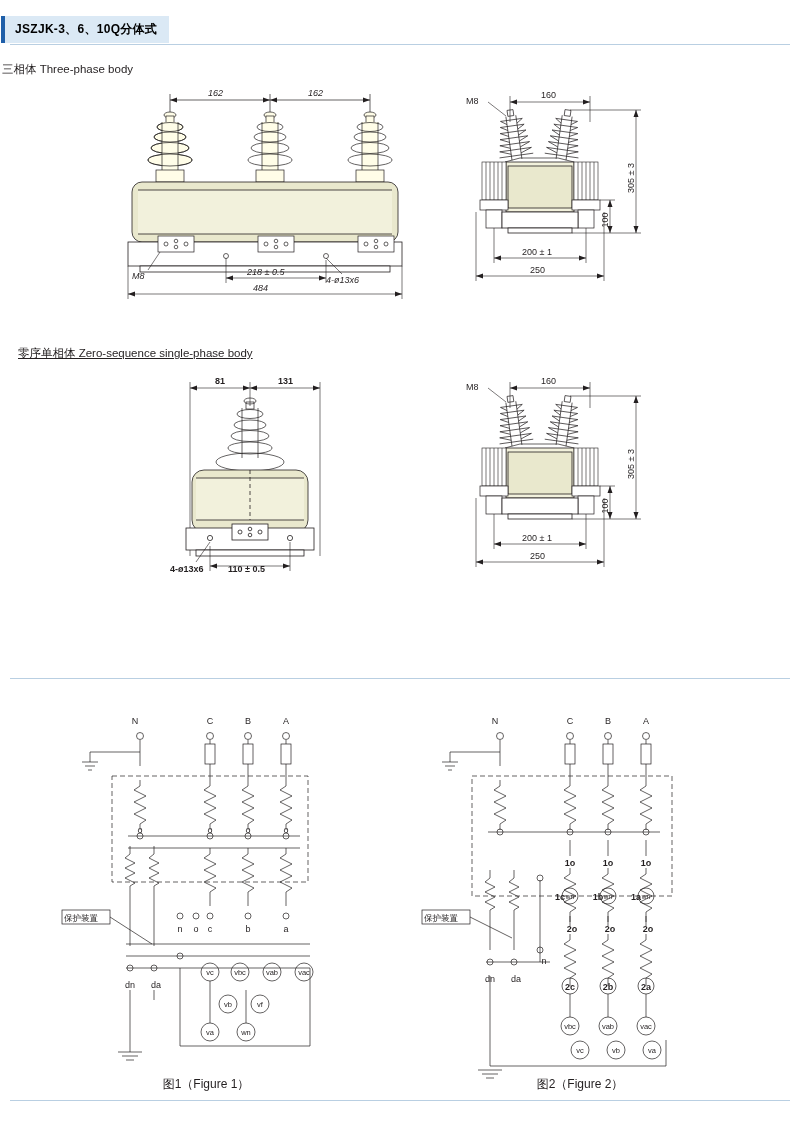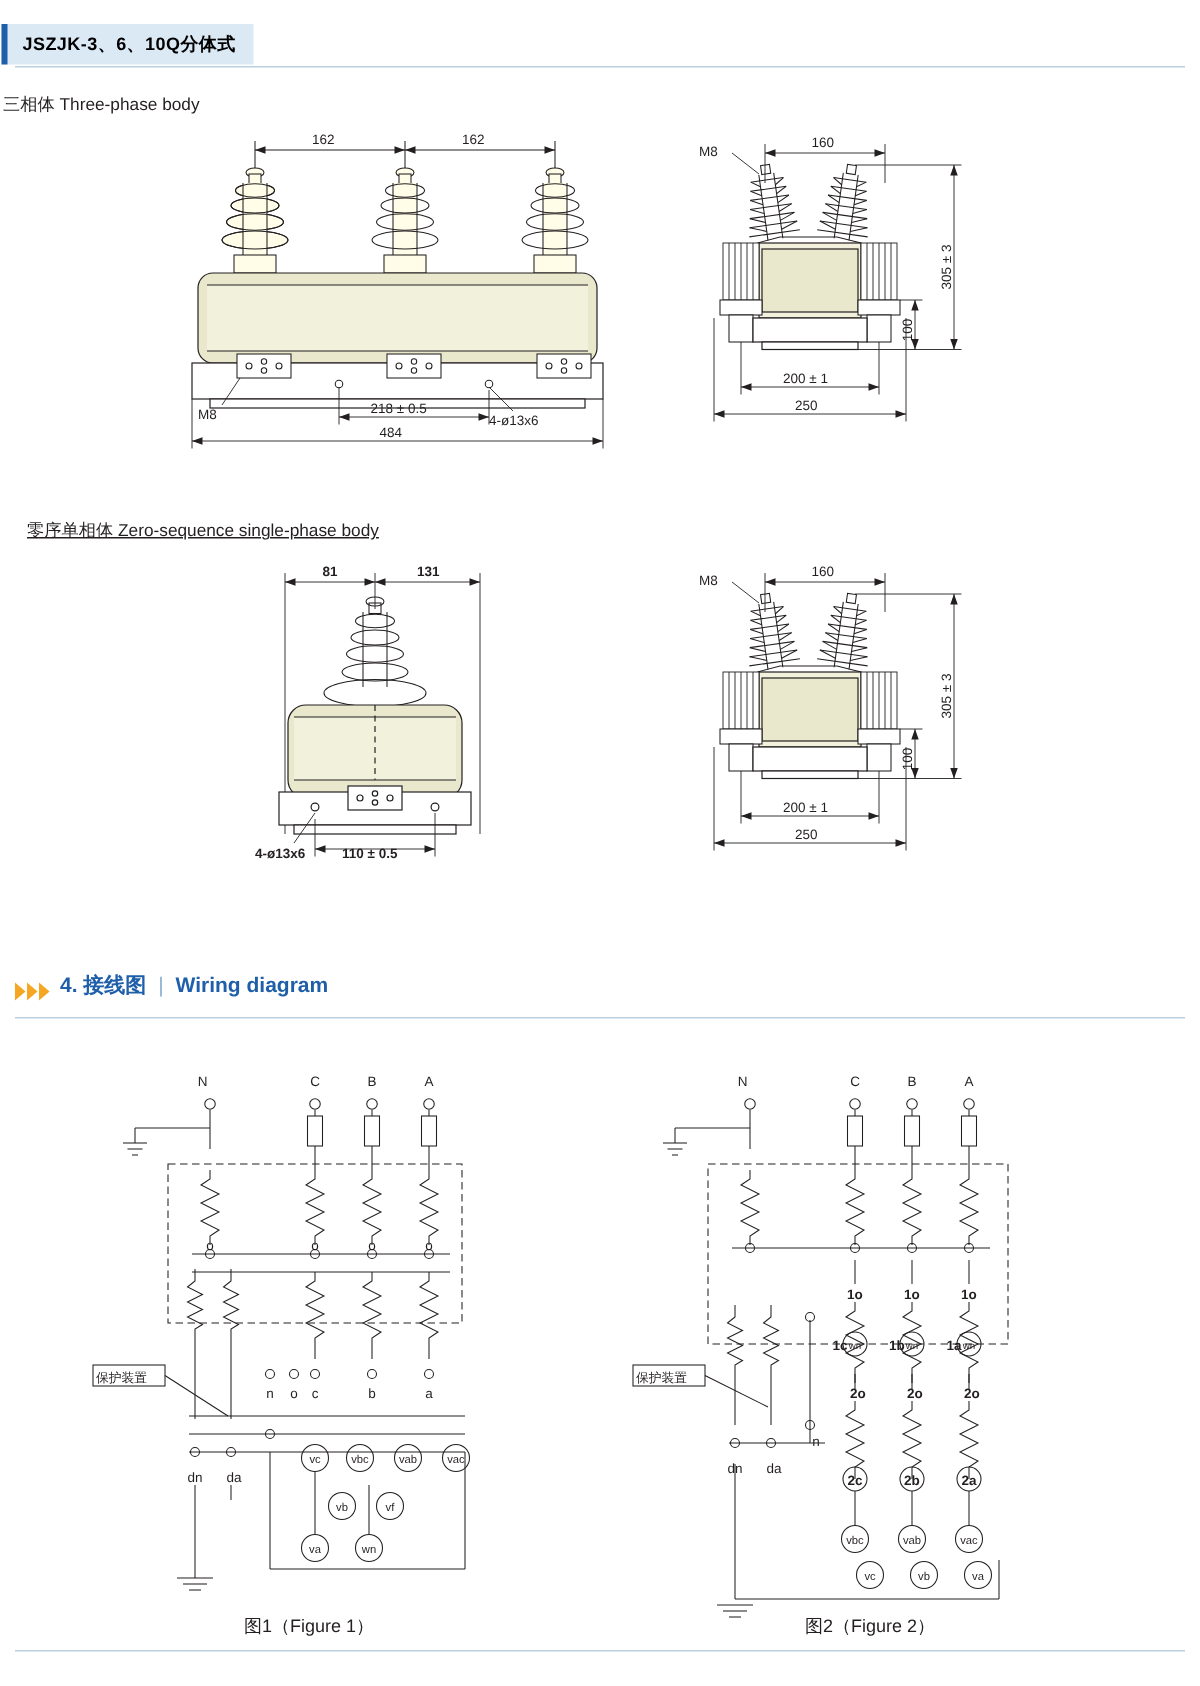--- a/index.html
+++ b/index.html
@@ -62,21 +62,21 @@
 <body>
 
 <div class="page">
 
   <div class="title-tag">JSZJK-3、6、10Q分体式</div>
   <div class="hrule"></div>
 
   <div class="sec-label" style="left:2px;top:62px;">三相体 Three-phase body</div>
   <div class="sec-label" style="left:18px;top:346px;text-decoration:underline;">零序单相体 Zero-sequence single-phase body</div>
 
-  <div class="sv" style="left:120px;top:80px;">
+  <div class="sv" style="left:120px;top:80px;font-style:italic;">
   <svg width="290" height="250" viewBox="0 0 290 250">
     <g fill="none" stroke="#231f20" stroke-width="0.7">
 
       <line x1="50" y1="20" x2="150" y2="20"></line>
       <line x1="150" y1="20" x2="250" y2="20"></line>
       <line x1="50" y1="14" x2="50" y2="185"></line>
       <line x1="150" y1="14" x2="150" y2="120"></line>
       <line x1="250" y1="14" x2="250" y2="185"></line>
       <path d="M50 20 l7 -2.5 v5 z" fill="#231f20" stroke="none"></path>
       <path d="M150 20 l-7 -2.5 v5 z" fill="#231f20" stroke="none"></path>
@@ -518,31 +518,20 @@
       <line x1="26" y1="132" x2="26" y2="201"></line>
       <line x1="154" y1="132" x2="154" y2="201"></line>
       <path d="M26 196 l7 -2.5 v5 z" fill="#231f20" stroke="none"></path>
       <path d="M154 196 l-7 -2.5 v5 z" fill="#231f20" stroke="none"></path>
     </g>
     <text class="dim" x="72" y="175">200 ± 1</text>
     <text class="dim" x="80" y="193">250</text>
   </svg>
   </div>
 
-  <div class="sec4">
-    <div class="tri">
-      <span></span><span></span><span></span>
-    </div>
-    <div class="txt">
-      <span>4.</span>
-      <span>接线图</span>
-      <span class="bar">|</span>
-      <span>Wiring diagram</span>
-    </div>
-  </div>
   <div class="sec4-line"></div>
 
   <div class="sv" style="left:60px;top:700px;">
   <svg width="340" height="400" viewBox="0 0 340 400">
     <g stroke="#231f20" stroke-width="0.7" fill="none">
 
       <circle cx="80" cy="36" r="3.5"></circle>
       <circle cx="150" cy="36" r="3.5"></circle>
       <circle cx="188" cy="36" r="3.5"></circle>
       <circle cx="226" cy="36" r="3.5"></circle>

